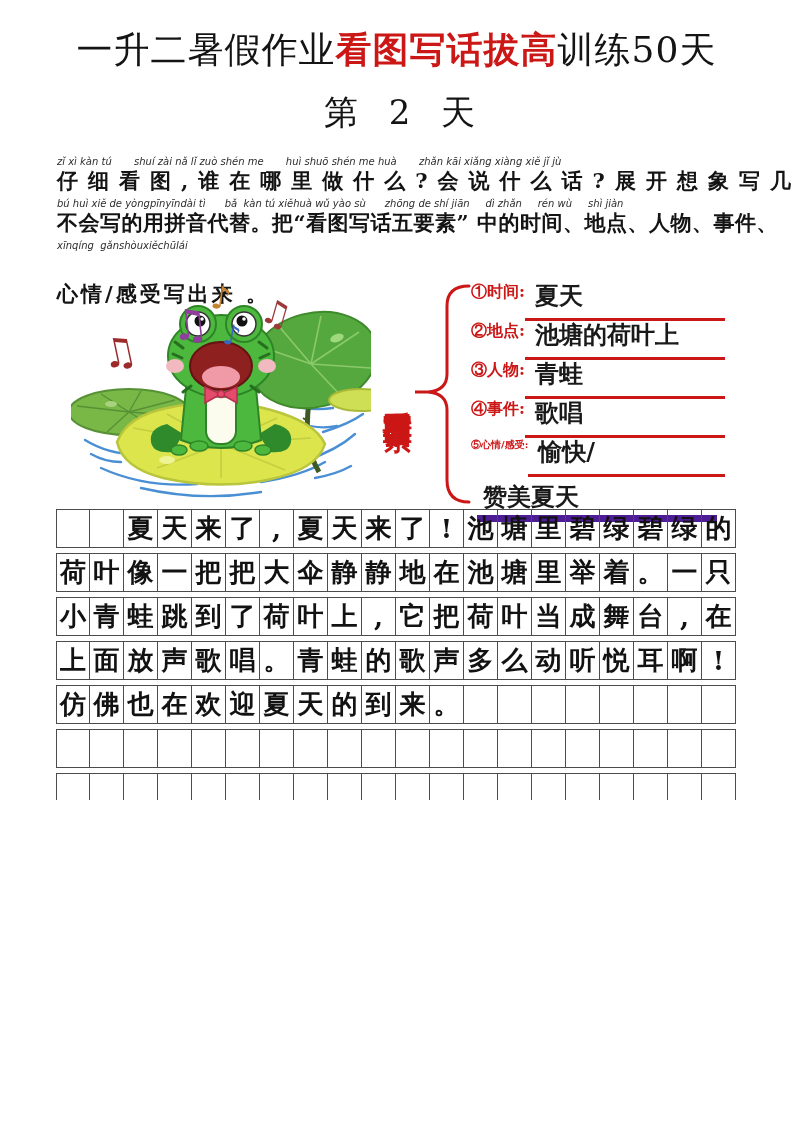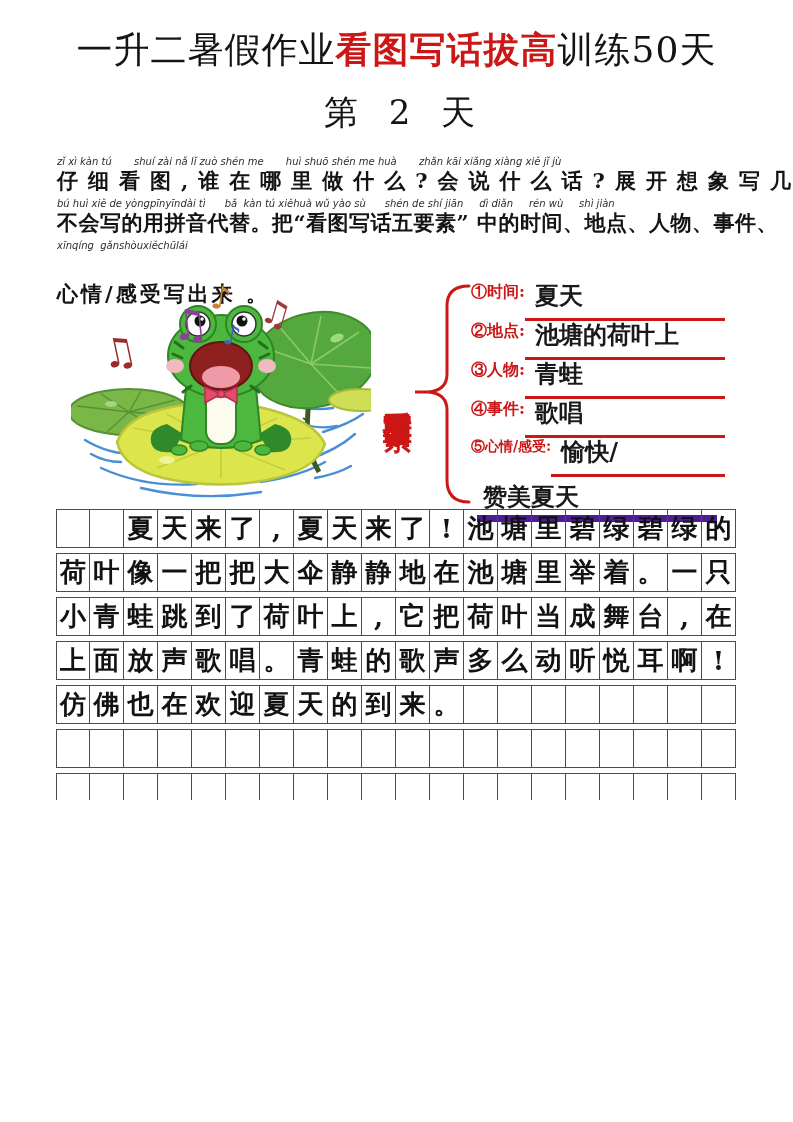--- a/index.html
+++ b/index.html
@@ -37,21 +37,21 @@
           line-height:1; }
   .side-label { position:absolute; left:327px; top:6px; height:218px; width:34px;
                 writing-mode:vertical-rl; text-orientation:upright;
                 font-size:29px; font-weight:700; color:#cc1717;
                 letter-spacing:2px; text-align:center; }
   .brace-svg { position:absolute; left:358px; top:0; }
   .fe-list { position:absolute; left:414px; top:2px; width:254px; }
   .fe-item { display:flex; height:39px; }
   .fe-label { color:#cc1717; font-weight:700; font-size:16px; white-space:nowrap;
               padding-bottom:3px; }
-  .fe-label.small { font-size:14px; }
+  .fe-label.small { font-size:10px; }
   .fe-value { flex:1; font-size:24px; font-weight:800; color:#191919;
               border-bottom:3px solid #cc1717; padding:0 2px 12px 10px;
               line-height:1.15; white-space:nowrap; }
   .fe-extra { margin-left:6px; margin-top:4px; width:240px; font-size:24px;
               font-weight:800; color:#191919; border-bottom:7px solid #4c1d95;
               padding:0 2px 2px 6px; white-space:nowrap; }
   
   .grid { position:absolute; top:509px; left:56px; width:682px; }
   .g-row { display:flex; margin-bottom:5px; }
   .g-cell { width:34px; height:39px; border:1px solid #4c4c4c; border-left:none;
@@ -69,21 +69,21 @@
 
   <div class="day">第 2 天</div>
 
 
   <div class="instr">
     <div class="iline">
       <div class="pinyin">zǐ xì kàn tú       shuí zài nǎ lǐ zuò shén me       huì shuō shén me huà       zhǎn kāi xiǎng xiàng xiě jǐ jù</div>
       <div class="hanzi ls-wide">仔细看图,谁在哪里做什么?会说什么话?展开想象写几句,</div>
     </div>
     <div class="iline">
-      <div class="pinyin">bú huì xiě de yòngpīnyīndài tì      bǎ  kàn tú xiěhuà wǔ yào sù      shén de shí jiān     dì diǎn     rén wù     shì jiàn</div>
+      <div class="pinyin">bú huì xiě de yòngpīnyīndài tì      bǎ  kàn tú xiěhuà wǔ yào sù      zhōng de shí jiān     dì zhǎn     rén wù     shì jiàn</div>
       <div class="hanzi ls-none">不会写的用拼音代替。把“看图写话五要素” 中的时间、地点、人物、事件、</div>
     </div>
     <div class="iline">
       <div class="pinyin">xīnqíng  gǎnshòuxiěchūlái</div>
       <div class="hanzi ls-mid">心情/感受写出来 。</div>
     </div>
   </div>
 
   <div class="figure">
 

